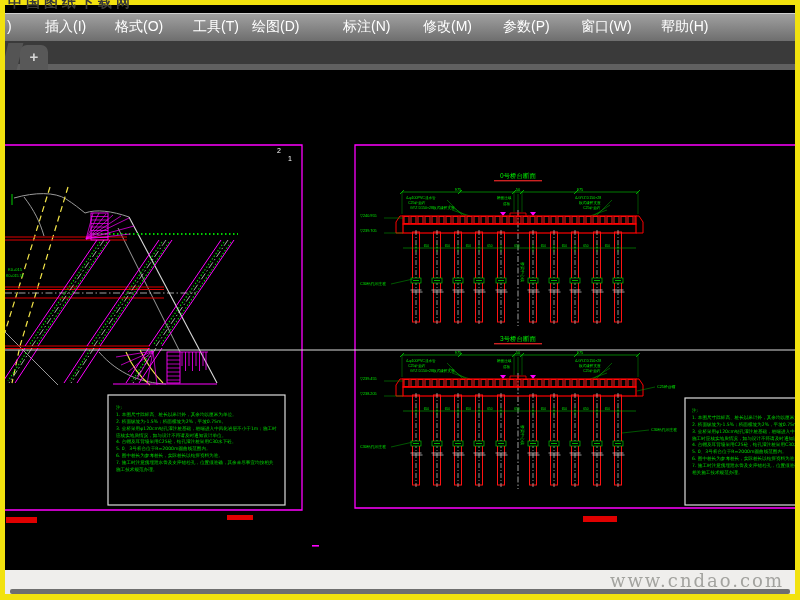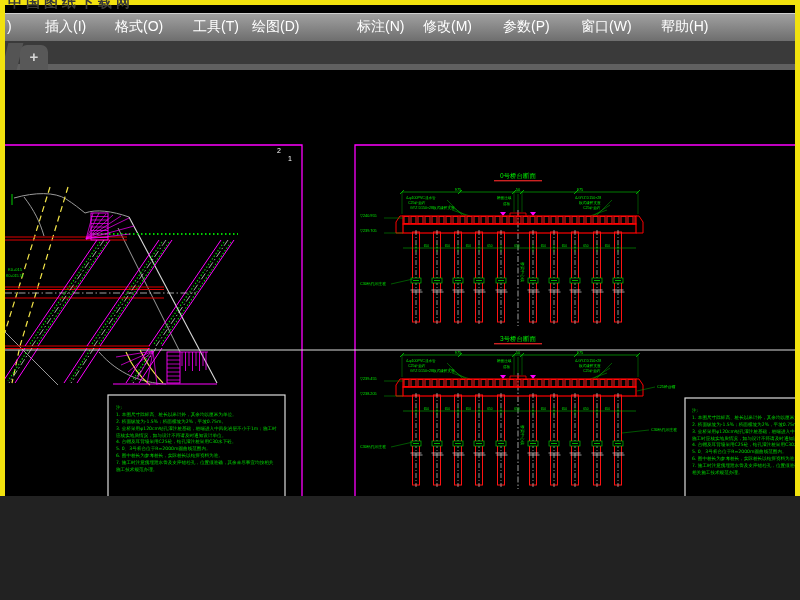--- a/index.html
+++ b/index.html
@@ -1,16 +1,16 @@
 <!DOCTYPE html>
 <html><head>
 <meta charset="utf-8">
 <style>
   html,body{margin:0;padding:0;background:#222;}
-  #screen{position:relative;width:800px;height:496px;background:#000;overflow:hidden;
+  #screen{position:relative;width:800px;height:600px;background:#000;overflow:hidden;
           font-family:"Liberation Sans","DejaVu Sans",sans-serif;}
   
   .edge{position:absolute;background:#f2e20e;z-index:60;}
   #edgeT{left:0;top:0;width:800px;height:5px;}
   #edgeB{left:0;top:594px;width:800px;height:6px;}
   #edgeL{left:0;top:0;width:5px;height:600px;}
   #edgeR{left:795px;top:0;width:5px;height:600px;}
   
   #topwm{position:absolute;left:8px;top:-6px;z-index:70;color:#3a3a38;font-size:14px;
          letter-spacing:4px;font-weight:bold;height:20px;overflow:hidden;}
@@ -252,28 +252,29 @@
   <div class="edge" id="edgeR"></div>
 
   <div id="topwm">中国图纸下载网</div>
 
   <div id="menubar">
     <span class="mitem" style="left:2px">)</span>
     <span class="mitem" style="left:40px">插入(I)</span>
     <span class="mitem" style="left:110px">格式(O)</span>
     <span class="mitem" style="left:188px">工具(T)</span>
     <span class="mitem" style="left:247px">绘图(D)</span>
-    <span class="mitem" style="left:352px">标注(N)</span>
+    <span class="mitem" style="left:338px">标注(N)</span>
     <span class="mitem" style="left:418px">修改(M)</span>
     <span class="mitem" style="left:498px">参数(P)</span>
     <span class="mitem" style="left:576px">窗口(W)</span>
     <span class="mitem" style="left:656px">帮助(H)</span>
   </div>
 
   <div id="tabbar"></div>
   <div id="tabstrip"></div>
   <div id="tabstub"></div>
   <div id="tabplus">+</div>
 
   <div id="botlight"></div>
   <div id="botbar"></div>
+  <div id="botwm">www.cndao.com</div>
 
 </div>
 
 </body></html>

